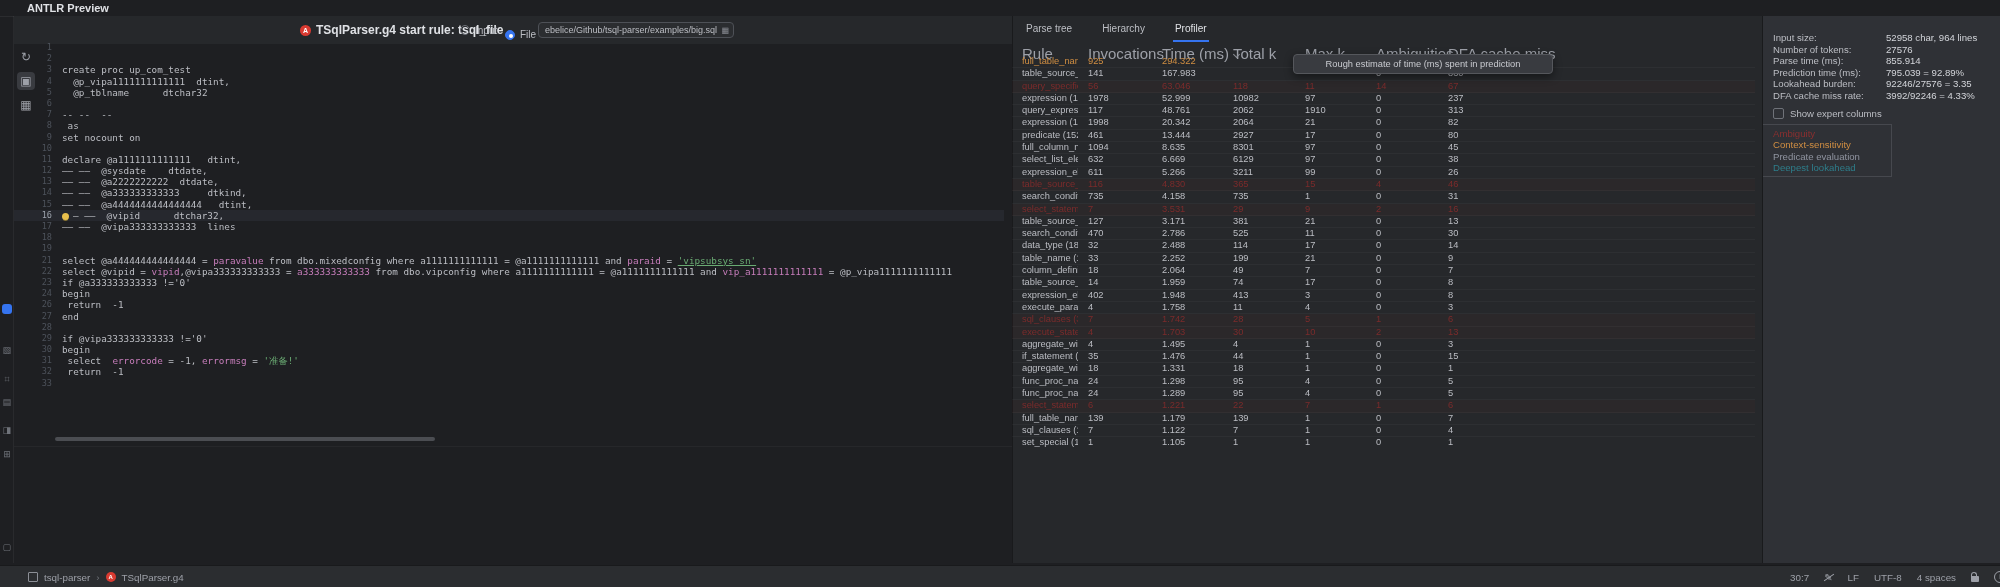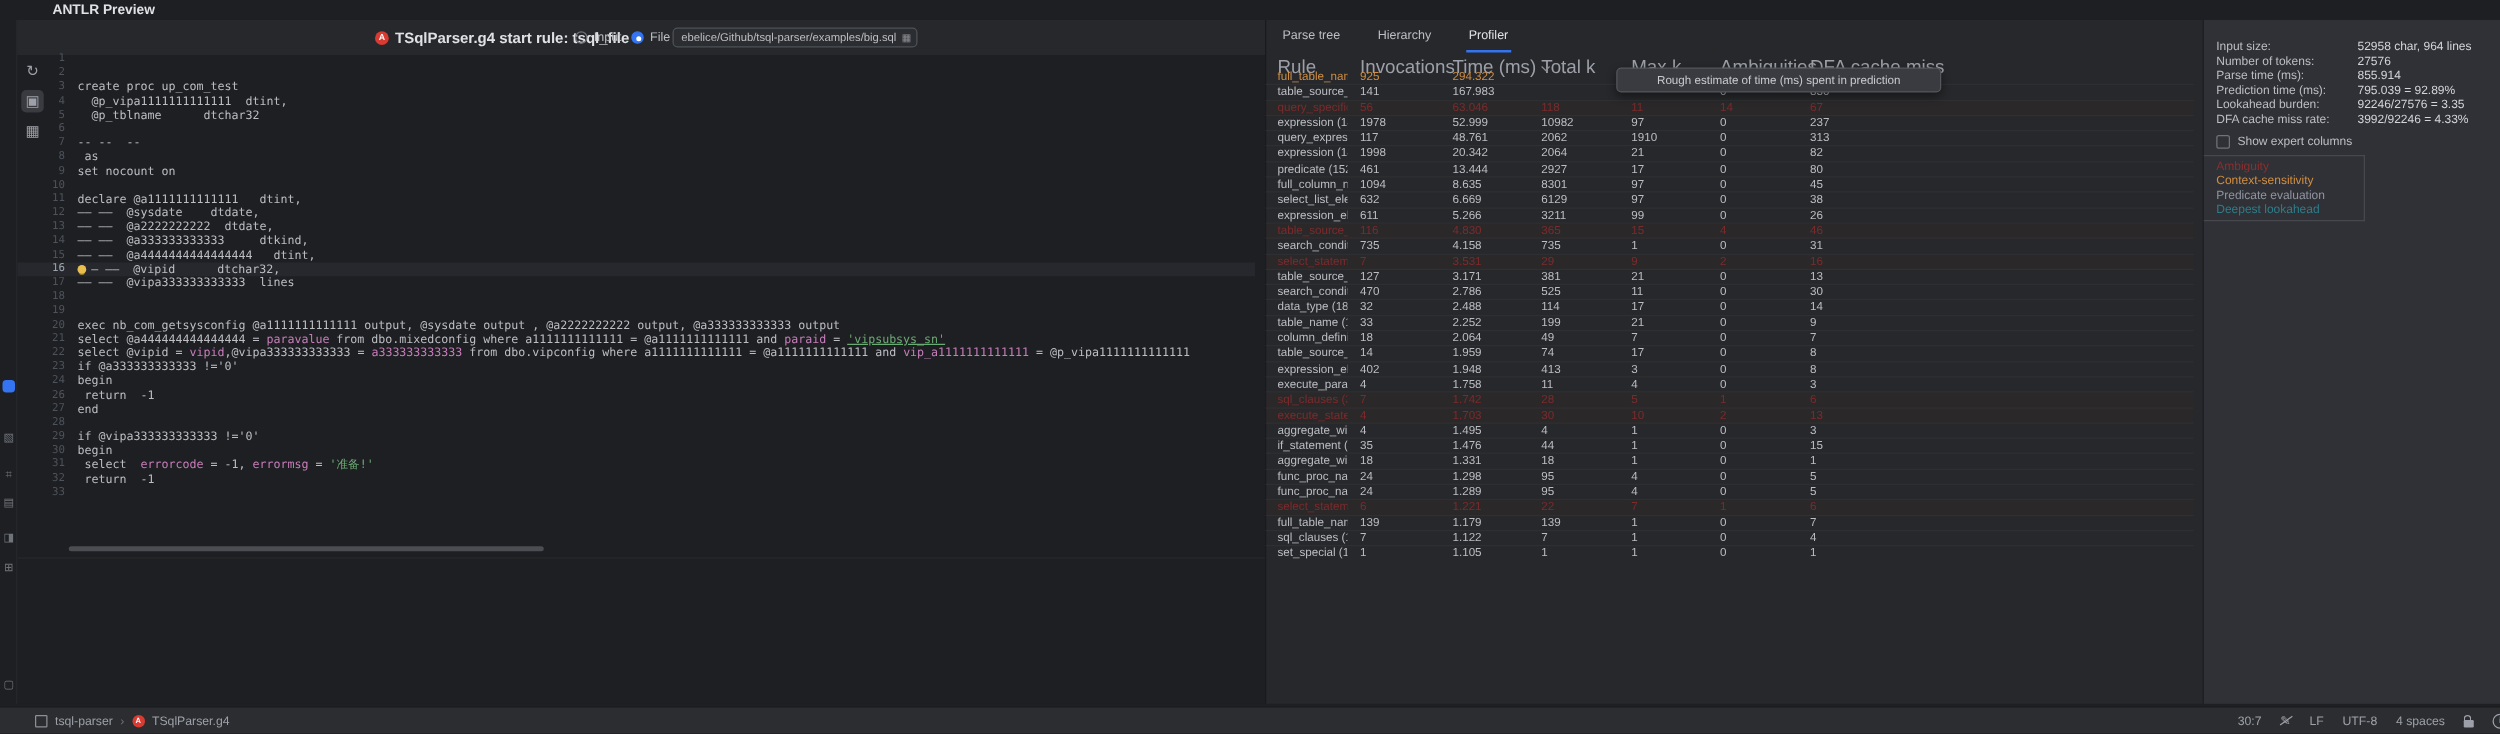--- a/index.html
+++ b/index.html
@@ -1,18 +1,18 @@
 <!DOCTYPE html>
 <html><head>
 <meta charset="utf-8">
 <style>
   html,body{margin:0;padding:0;background:#111;}
   .app{position:relative;width:2000px;height:587px;background:#1e1f22;overflow:hidden;
        font-family:"Liberation Sans",sans-serif;color:#bcbec4;-webkit-font-smoothing:antialiased;}
-  .titlebar{position:absolute;left:15px;top:0;width:1622px;height:16px;border-bottom:1px solid rgba(255,255,255,0.06);}
+  .titlebar{position:absolute;left:0;top:0;width:1622px;height:16px;border-bottom:1px solid rgba(255,255,255,0.06);}
   .title-text{position:absolute;left:27px;top:2px;font-size:11px;font-weight:700;color:#dfe1e5;}
   
   .stripe{position:absolute;left:0;top:16px;width:13px;height:547px;border-right:1px solid rgba(255,255,255,0.05);}
   .stripe-icon{position:absolute;left:2px;width:10px;height:10px;color:#6f737a;font-size:9px;line-height:10px;text-align:center;}
   .stripe-icon.active{background:#3574f0;border-radius:3px;}
   
   .toolbar-band{position:absolute;left:14px;top:16px;width:998px;height:28px;background:#26282b;}
   .editor-bg{position:absolute;left:14px;top:44px;width:998px;height:519px;background:#1e1f22;}
   .editor-bottom-line{position:absolute;left:14px;top:446px;width:998px;height:1px;background:rgba(255,255,255,0.04);}
   .preview-toolbar{position:absolute;left:15px;top:46px;width:22px;}
@@ -120,21 +120,21 @@
     </div>
 
   <div class="gbar" style="left:300px;">
     <span class="antlr-ic">A</span>
     <span class="glabel">TSqlParser.g4 start rule: tsql_file</span>
   </div>
   <div class="gbar" style="left:460px;">
     <span class="radio"></span>
     <span class="rlabel">Input</span>
   </div>
-  <div class="gbar" style="left:505px;">
+  <div class="gbar" style="left:505px;align-items:flex-end;">
     <span class="radio sel"></span>
     <span class="rlabel">File</span>
   </div>
   <div class="gbar" style="left:538px;">
     <span class="ffield">
       <span class="txt">ebelice/Github/tsql-parser/examples/big.sql</span>
       <span class="fic">▦</span>
     </span>
   </div>
 
@@ -207,24 +207,20 @@
         <span class="ln">17</span>
         <span class="ct"><span>—— ——  @vipa333333333333  lines</span></span>
       </div>
       <div class="cl">
         <span class="ln">18</span>
         <span class="ct"></span>
       </div>
       <div class="cl">
         <span class="ln">19</span>
         <span class="ct"></span>
-      </div>
-      <div class="cl">
-        <span class="ln">20</span>
-        <span class="ct"><span>exec nb_com_getsysconfig @a1111111111111 output, @sysdate output , @a2222222222 output, @a333333333333 output</span></span>
       </div>
       <div class="cl">
         <span class="ln">21</span>
         <span class="ct"><span>select @a444444444444444 = </span><span class="sg-purple">paravalue</span><span> from dbo.mixedconfig where a1111111111111 = @a1111111111111 and </span><span class="sg-purple">paraid</span><span> = </span><span class="sg-string-link">'vipsubsys_sn'</span></span>
       </div>
       <div class="cl">
         <span class="ln">22</span>
         <span class="ct"><span>select @vipid = </span><span class="sg-purple">vipid</span><span>,@vipa333333333333 = </span><span class="sg-purple">a333333333333</span><span> from dbo.vipconfig where a1111111111111 = @a1111111111111 and </span><span class="sg-purple">vip_a1111111111111</span><span> = @p_vipa1111111111111</span></span>
       </div>
       <div class="cl">

